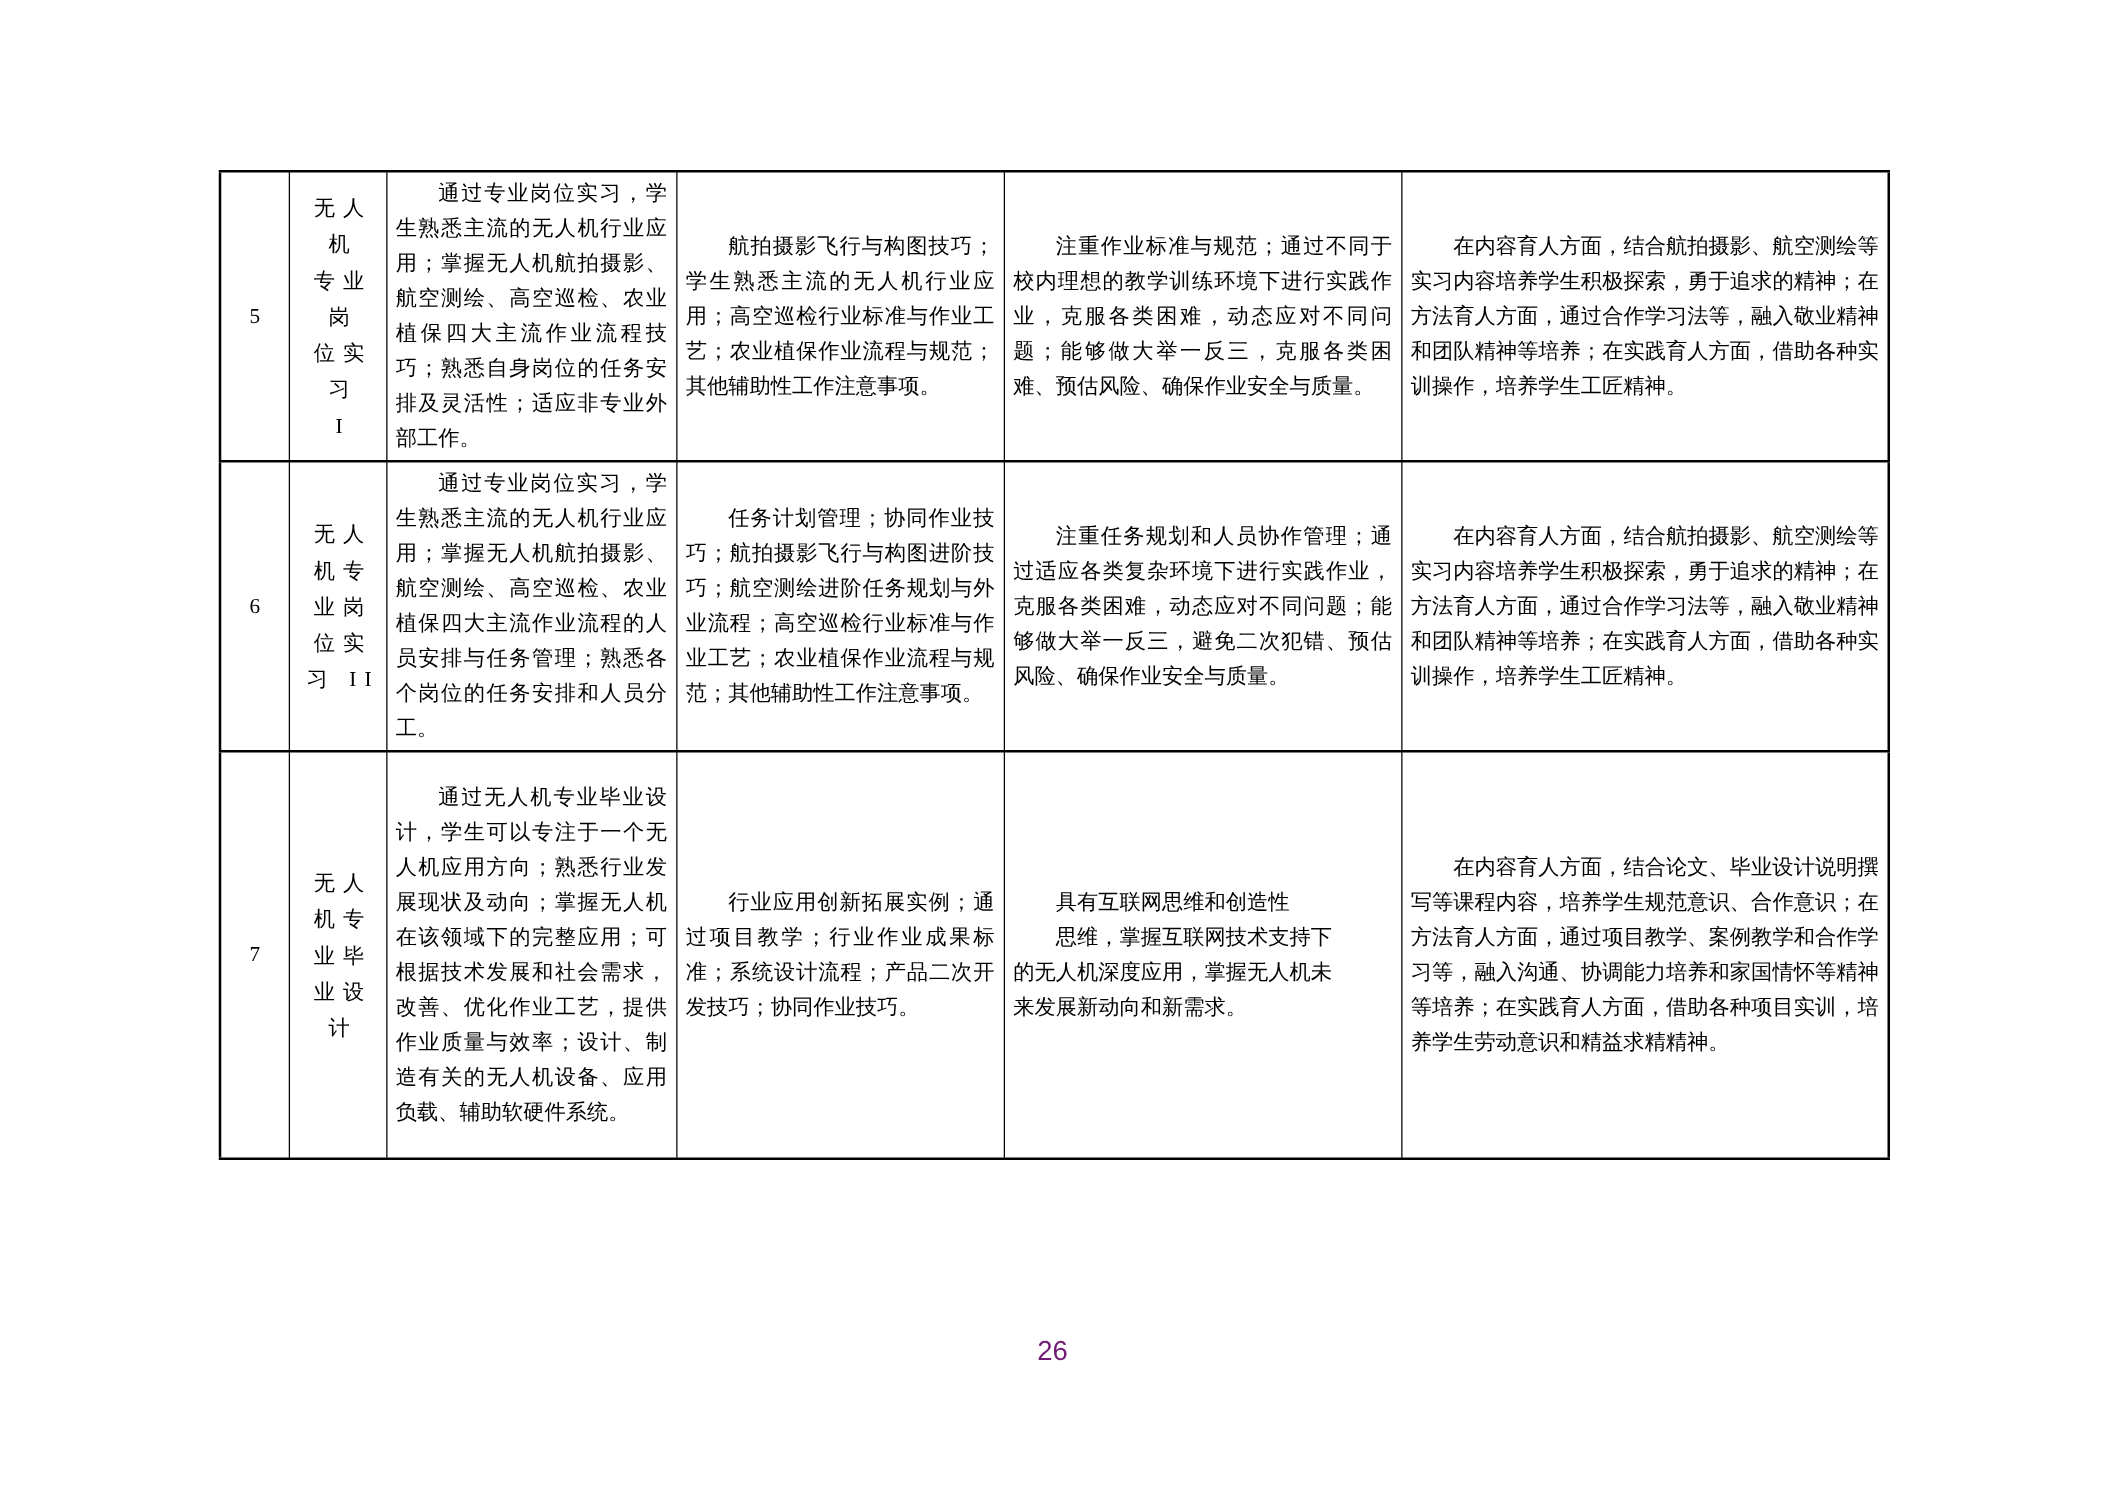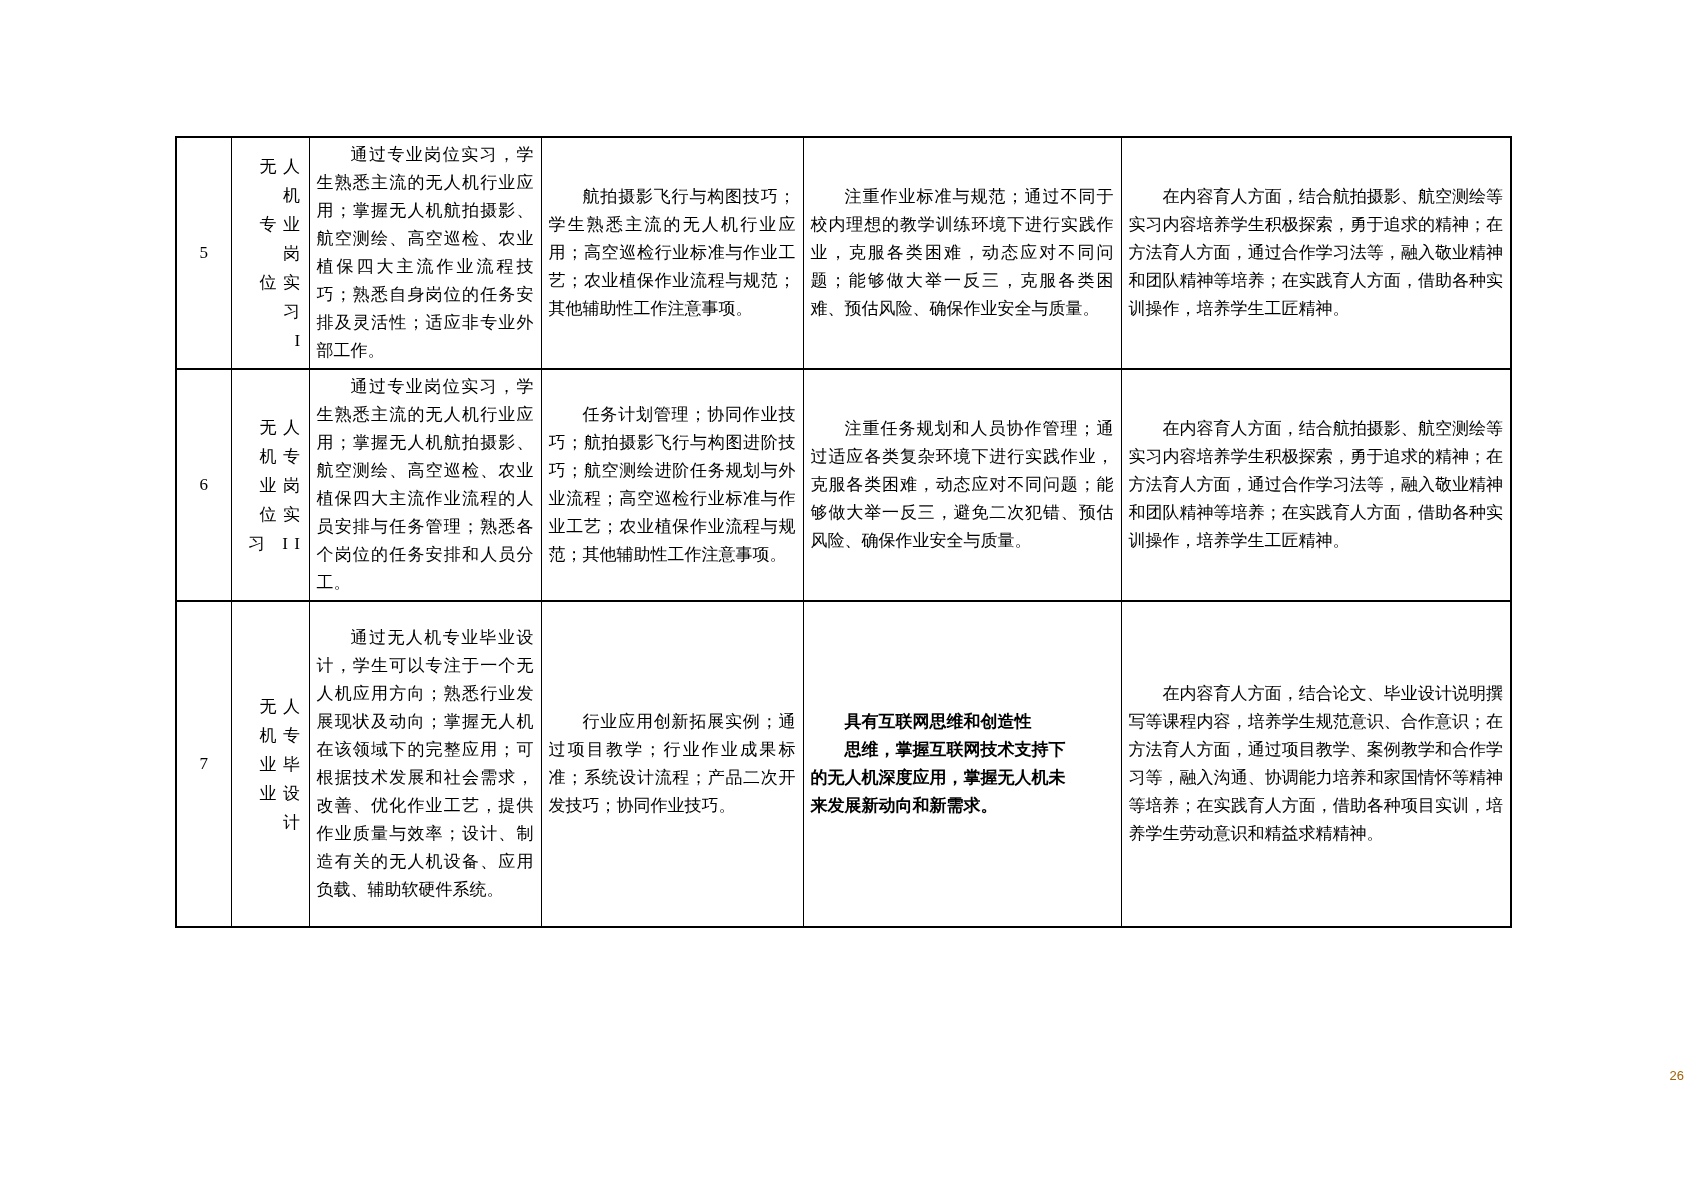--- a/index.html
+++ b/index.html
@@ -30,38 +30,37 @@
   .course-table tr{border-top:2px solid #000;border-bottom:2px solid #000;}
   tr.r1{height:228px;}
   tr.r2{height:212px;}
   tr.r3{height:326px;}
 
   td.c-idx{text-align:center;padding:0 2px;}
   td.c-name{
     white-space:pre-line;
     letter-spacing:0.38em;
     padding-left:11px;padding-right:2px;
-    text-align:right;
+    text-align:center;
     line-height:29px;
   }
   td.c-body{
     text-align:justify;
     text-indent:2em;
   }
   td.c-pre{
     white-space:pre-line;
     text-indent:0;
     text-align:left;
-    font-weight:bold;
   }
   .footer{
     position:absolute;left:0;top:1068px;width:100%;
-    text-align:right;
+    text-align:center;
     font-family:"Liberation Sans","DejaVu Sans",sans-serif;
-    font-size:13px;color:#a16207;
+    font-size:22px;color:#701a75;
   }
 </style>
 </head>
 <body>
 
 <div class="page">
 
   <table class="course-table">
     <colgroup>
       <col style="width:55px">

